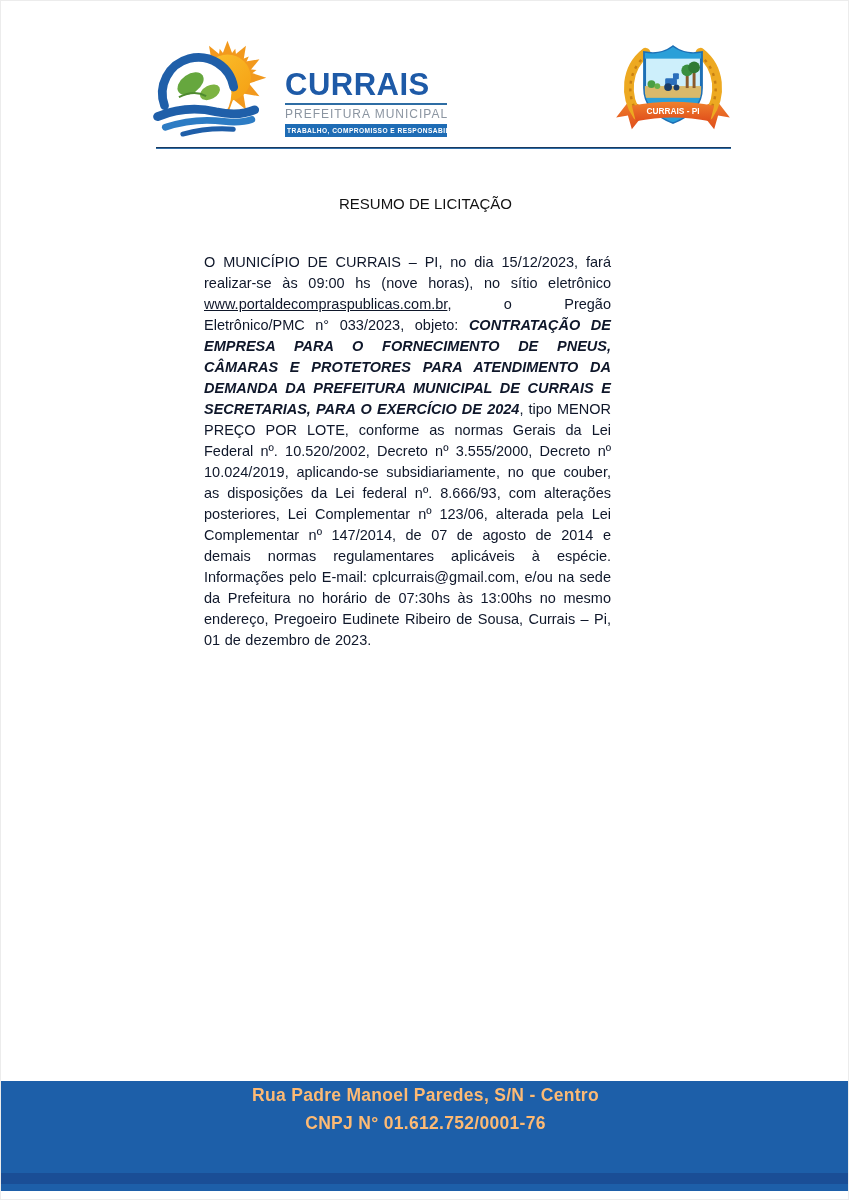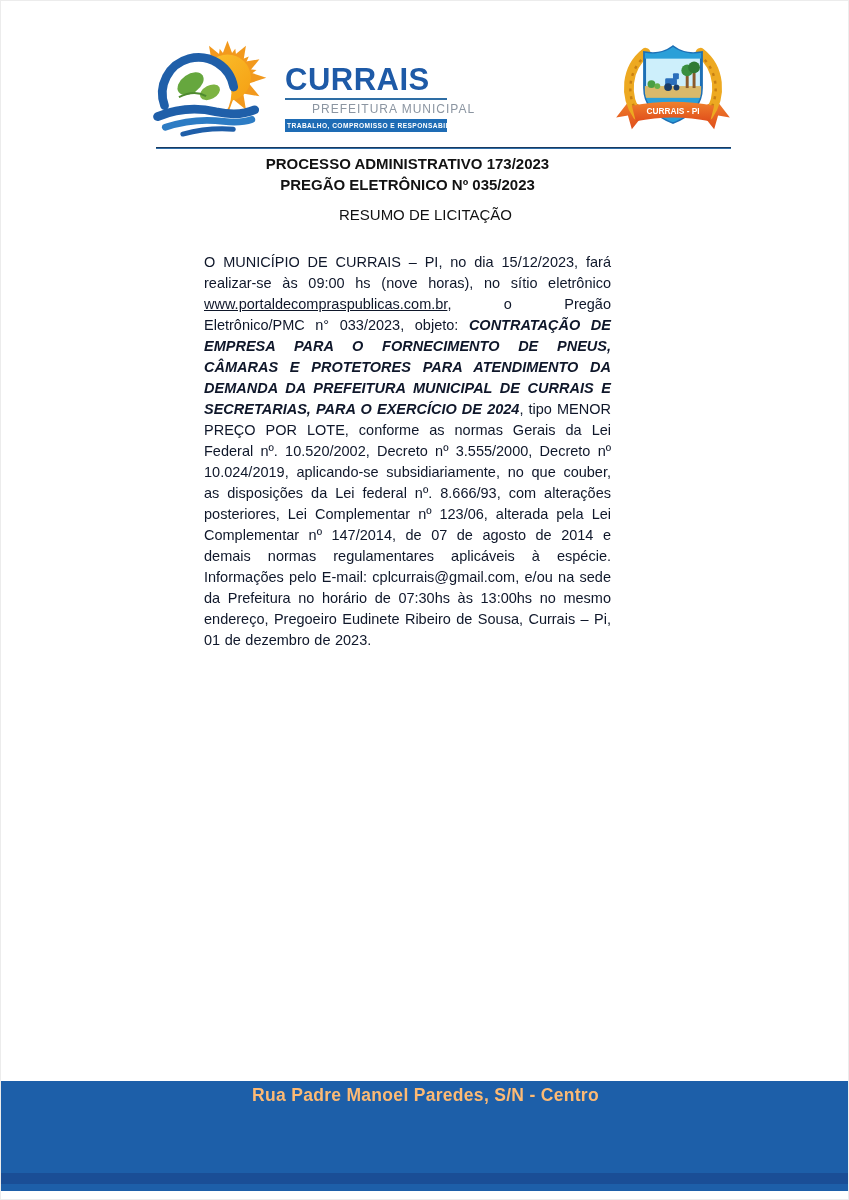--- a/index.html
+++ b/index.html
@@ -4,50 +4,50 @@
 <style>
   * { margin:0; padding:0; box-sizing:border-box; }
   html,body { background:#ffffff; }
   body { font-family:"Liberation Sans", sans-serif; }
   .page {
     position:relative; width:849px; height:1200px; margin:0 auto;
     background:#ffffff; overflow:hidden; border:1px solid #ececec;
   }
 
   
-  .logo-left { position:absolute; left:150px; top:34px; display:flex; align-items:center; }
+  .logo-left { position:absolute; left:150px; top:34px; display:flex; align-items:flex-end; }
   .logo-emblem { width:118px; height:102px; flex:0 0 auto; }
   .logo-textcol { margin-left:16px; width:162px; padding-top:24px; }
   .logo-name {
     font-size:31px; font-weight:bold; color:#1e5aa7; letter-spacing:0.5px;
     line-height:30px; white-space:nowrap;
   }
   .logo-divider { height:2px; background:#2e6da4; margin:3px 0 3px 0; width:162px; }
   .logo-subtitle {
-    font-size:12px; color:#8b95a1; letter-spacing:1px; white-space:nowrap; line-height:13px;margin-left:27px;
+    font-size:12px; color:#8b95a1; letter-spacing:1px; white-space:nowrap; line-height:13px;
   }
   .logo-tagline {
     margin-top:3px; background:#1e6cb5; color:#ffffff; font-size:6.6px; font-weight:bold;
     letter-spacing:0.45px; text-align:center; padding:3px 2px; white-space:nowrap; width:162px;
   }
   .crest { position:absolute; left:611px; top:40px; width:122px; height:98px; }
 
   
   .header-rule {
     position:absolute; left:155px; top:146px; width:575px; height:2px;
     background:#2e6da8; border-top:1px solid #1a3a5f;
   }
 
   
   .title-block {
     position:absolute; left:203px; top:152px; width:407px;
     text-align:center; font-weight:bold; font-size:15px; line-height:21px; color:#121212;
   }
   .doc-subtitle {
-    position:absolute; left:0; top:205px; width:849px;
+    position:absolute; left:0; top:194px; width:849px;
     text-align:center; font-size:15px; color:#121212;
   }
 
   
   .body-text {
     position:absolute; left:203px; top:251px; width:407px;
     font-size:14.5px; line-height:21px; text-align:justify; color:#0f172a;
     word-spacing:0.5px;
   }
   .seg-regular { }
@@ -165,26 +165,23 @@
         <circle cx="63.5" cy="47.5" r="3" fill="#1a3c66"></circle>
       </g>
 
       <path d="M18,66 Q60,58 102,66 L98,82 Q60,74 22,82 Z" fill="url(#ribg)"></path>
       <text x="60" y="74" text-anchor="middle" font-family="Liberation Sans, sans-serif" font-size="8.5" font-weight="bold" fill="#ffffff">CURRAIS - PI</text>
     </svg>
   </header>
 
   <div class="header-rule"></div>
 
-  <div class="title-block">
-    <div>PROCESSO ADMINISTRATIVO 173/2023</div>
-    <div>PREGÃO ELETRÔNICO Nº 035/2023</div>
-  </div>
   <div class="doc-subtitle">RESUMO DE LICITAÇÃO</div>
 
   <p class="body-text"><span class="seg-regular">O MUNICÍPIO DE CURRAIS – PI, no dia 15/12/2023, fará realizar-se às 09:00 hs (nove horas), no sítio eletrônico </span><span class="seg-underline">www.portaldecompraspublicas.com.br</span><span class="seg-regular">, o Pregão Eletrônico/PMC n° 033/2023, objeto: </span><span class="seg-bold-italic">CONTRATAÇÃO DE EMPRESA PARA O FORNECIMENTO DE PNEUS, CÂMARAS E PROTETORES PARA ATENDIMENTO DA DEMANDA DA PREFEITURA MUNICIPAL DE CURRAIS E SECRETARIAS, PARA O EXERCÍCIO DE 2024</span><span class="seg-regular">, tipo MENOR PREÇO POR LOTE, conforme as normas Gerais da Lei Federal nº. 10.520/2002, Decreto nº 3.555/2000, Decreto nº 10.024/2019, aplicando-se subsidiariamente, no que couber, as disposições da Lei federal nº. 8.666/93, com alterações posteriores, Lei Complementar nº 123/06, alterada pela Lei Complementar nº 147/2014, de 07 de agosto de 2014 e demais normas regulamentares aplicáveis à espécie. Informações pelo E-mail: </span><span class="seg-regular">cplcurrais@gmail.com</span><span class="seg-regular">, e/ou na sede da Prefeitura no horário de 07:30hs às 13:00hs no mesmo endereço, Pregoeiro Eudinete Ribeiro de Sousa, Currais – Pi, 01 de dezembro de 2023.</span></p>
 
   <footer class="footer">
     <div>Rua Padre Manoel Paredes, S/N - Centro</div>
+    <div>CNPJ N° 01.612.752/0001-76</div>
     <div class="footer-stripe"></div>
   </footer>
 
 </div>
 
 </body></html>

